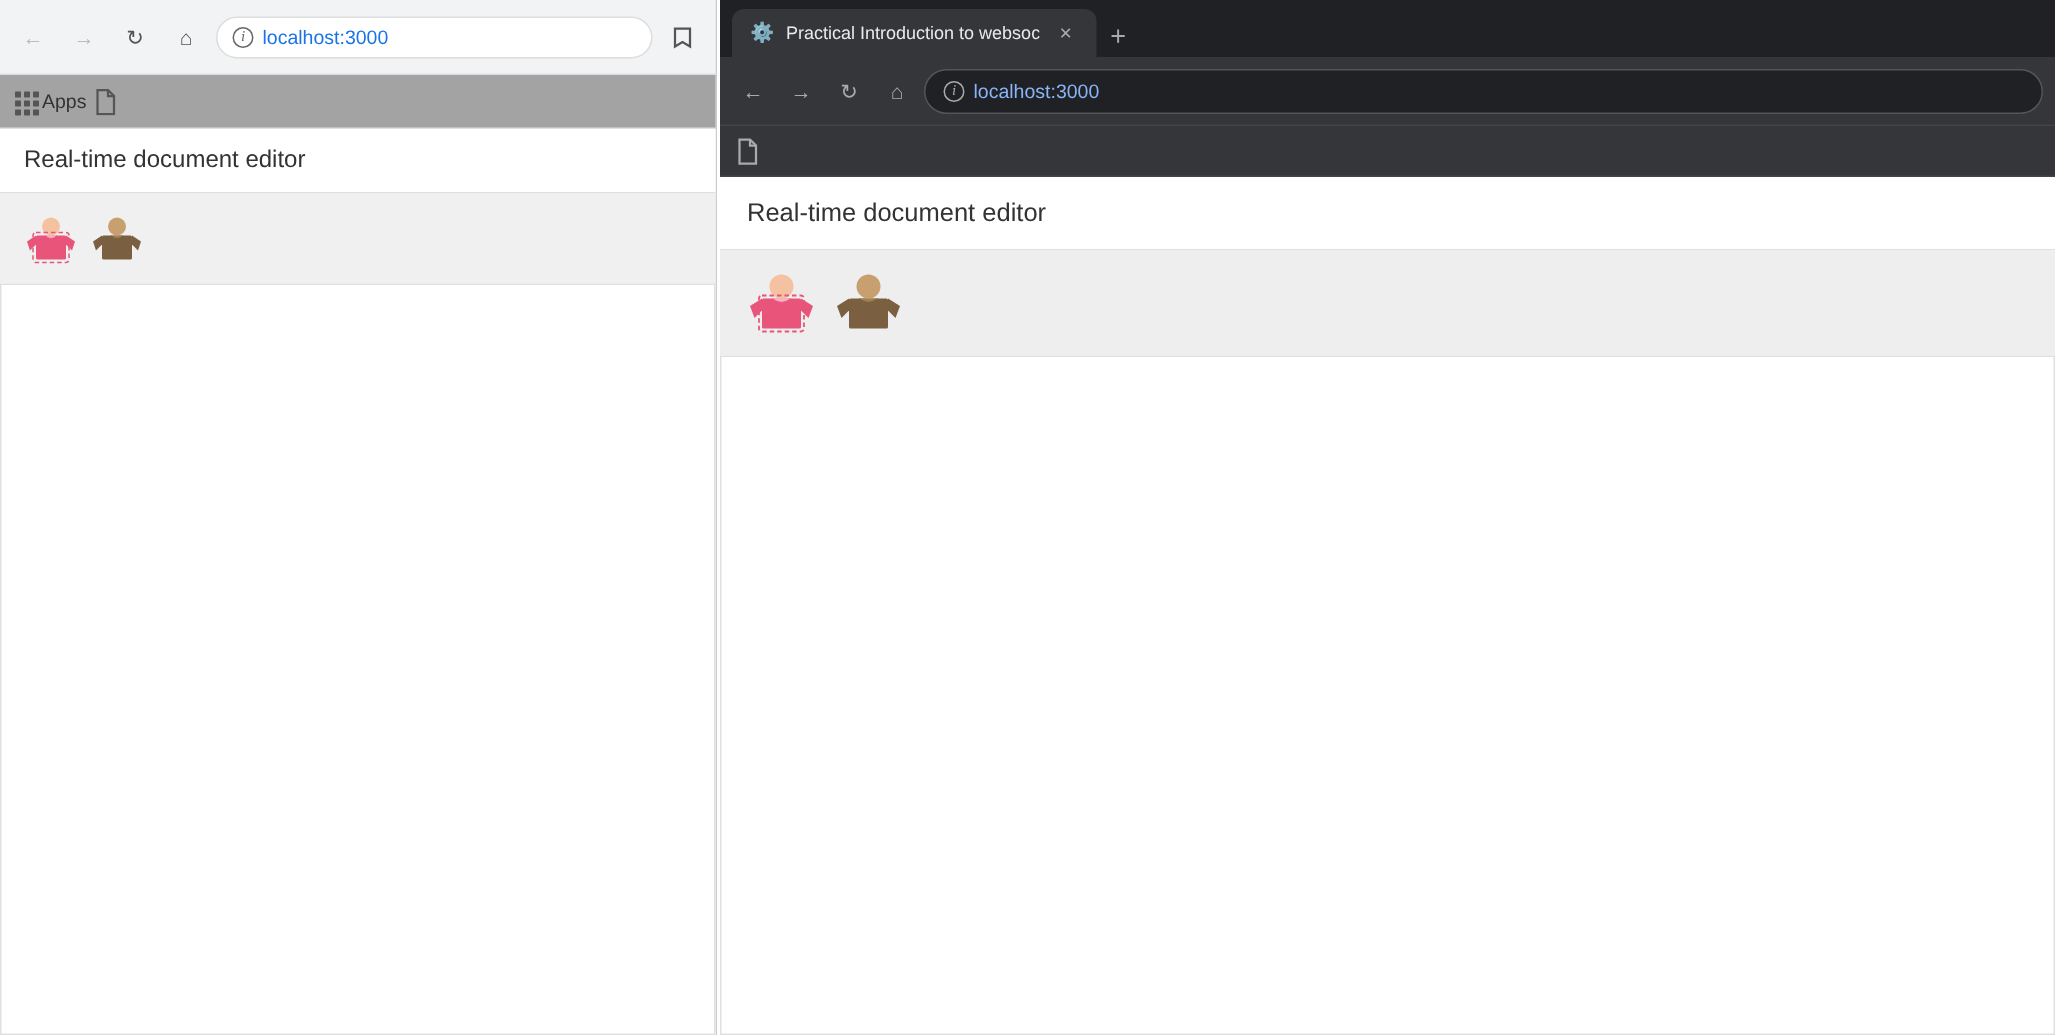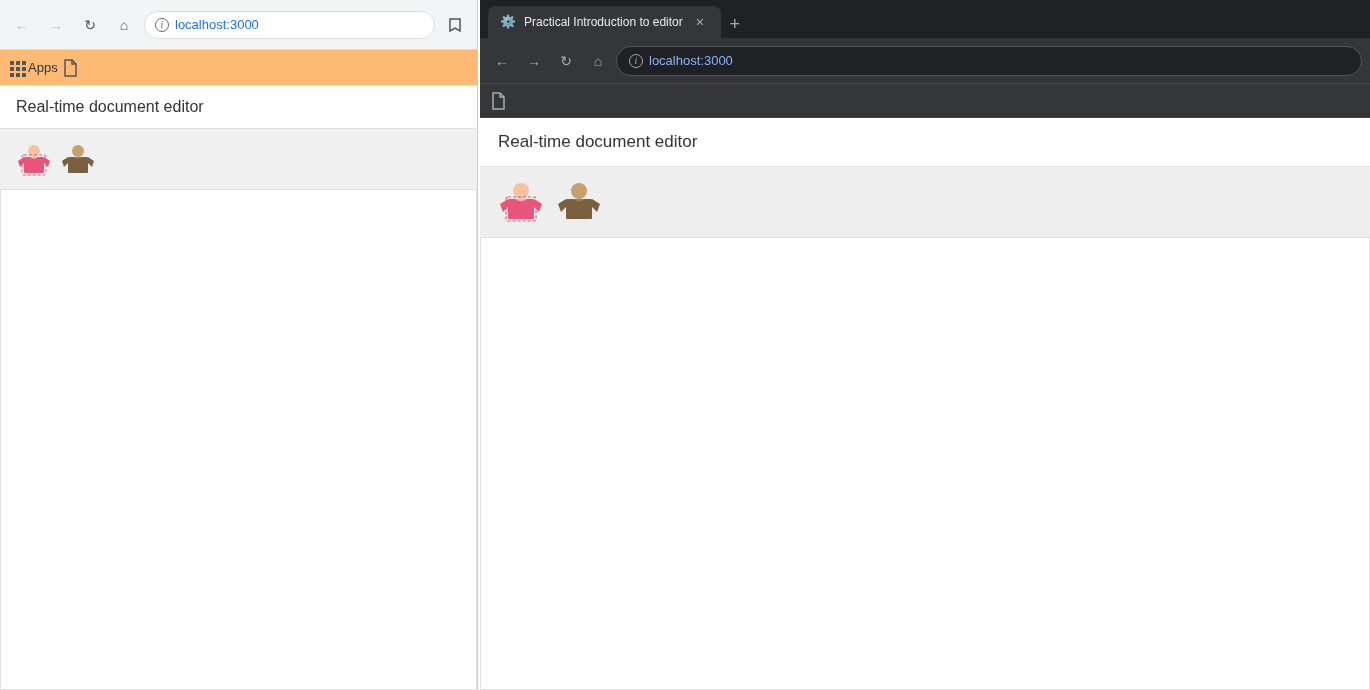--- a/index.html
+++ b/index.html
@@ -55,21 +55,21 @@
 
     .page-action-btn {
       width: 28px; height: 28px;
       border: none; background: transparent; cursor: pointer;
       display: flex; align-items: center; justify-content: center;
       color: #555; font-size: 14px;
     }
 
     .bookmarks-bar-left {
       height: 36px;
-      background: #fdba74;
+      background: #a3a3a3;
       display: flex;
       align-items: center;
       padding: 0 10px;
       gap: 4px;
       border-bottom: 1px solid #e0e0e0;
     }
 
     .apps-link {
       display: flex; align-items: center; gap: 4px;
       font-size: 13px; color: #333; cursor: pointer;
@@ -368,21 +368,21 @@
 
     <div class="editor-area-left"></div>
   </div>
 </div>
 
 <div class="browser-right">
 
   <div class="tab-bar-right">
     <div class="tab-active">
       <span class="tab-favicon">⚙️</span>
-      <span class="tab-title">Practical Introduction to editor</span>
+      <span class="tab-title">Practical Introduction to websoc</span>
       <button class="tab-close">✕</button>
     </div>
     <button class="tab-new">+</button>
   </div>
 
   <div class="toolbar-right">
     <button class="nav-btn" style="color:#aaa;">←</button>
     <button class="nav-btn" style="color:#aaa;">→</button>
     <button class="nav-btn" style="color:#aaa;">↻</button>
     <button class="nav-btn" style="color:#aaa;">⌂</button>

